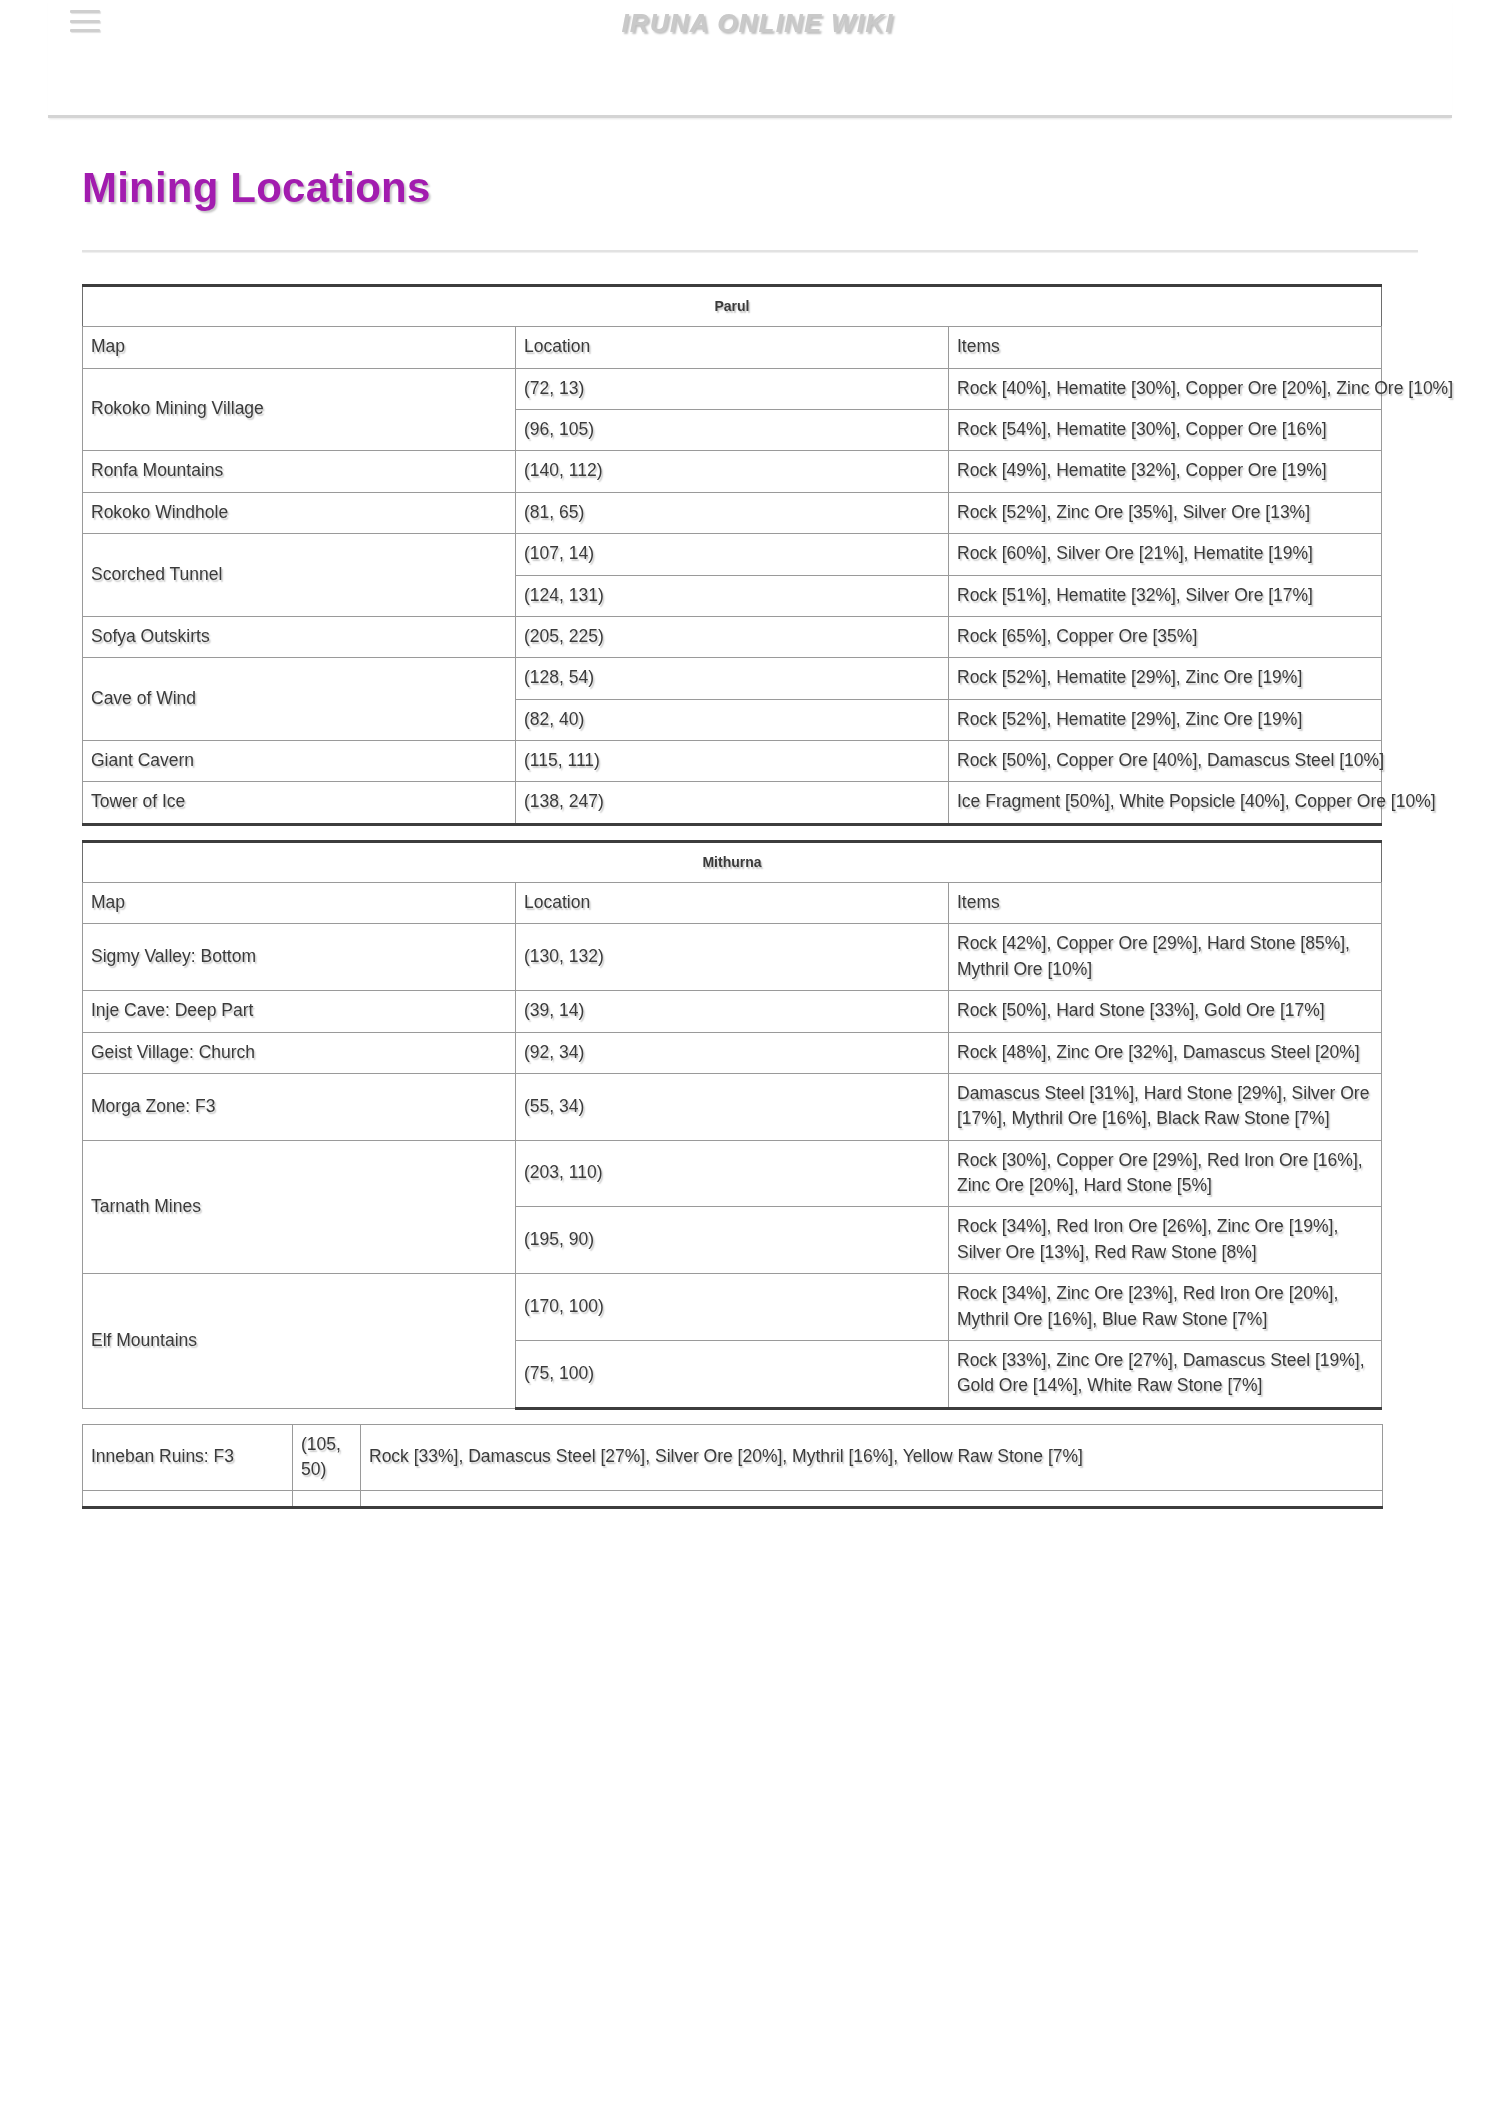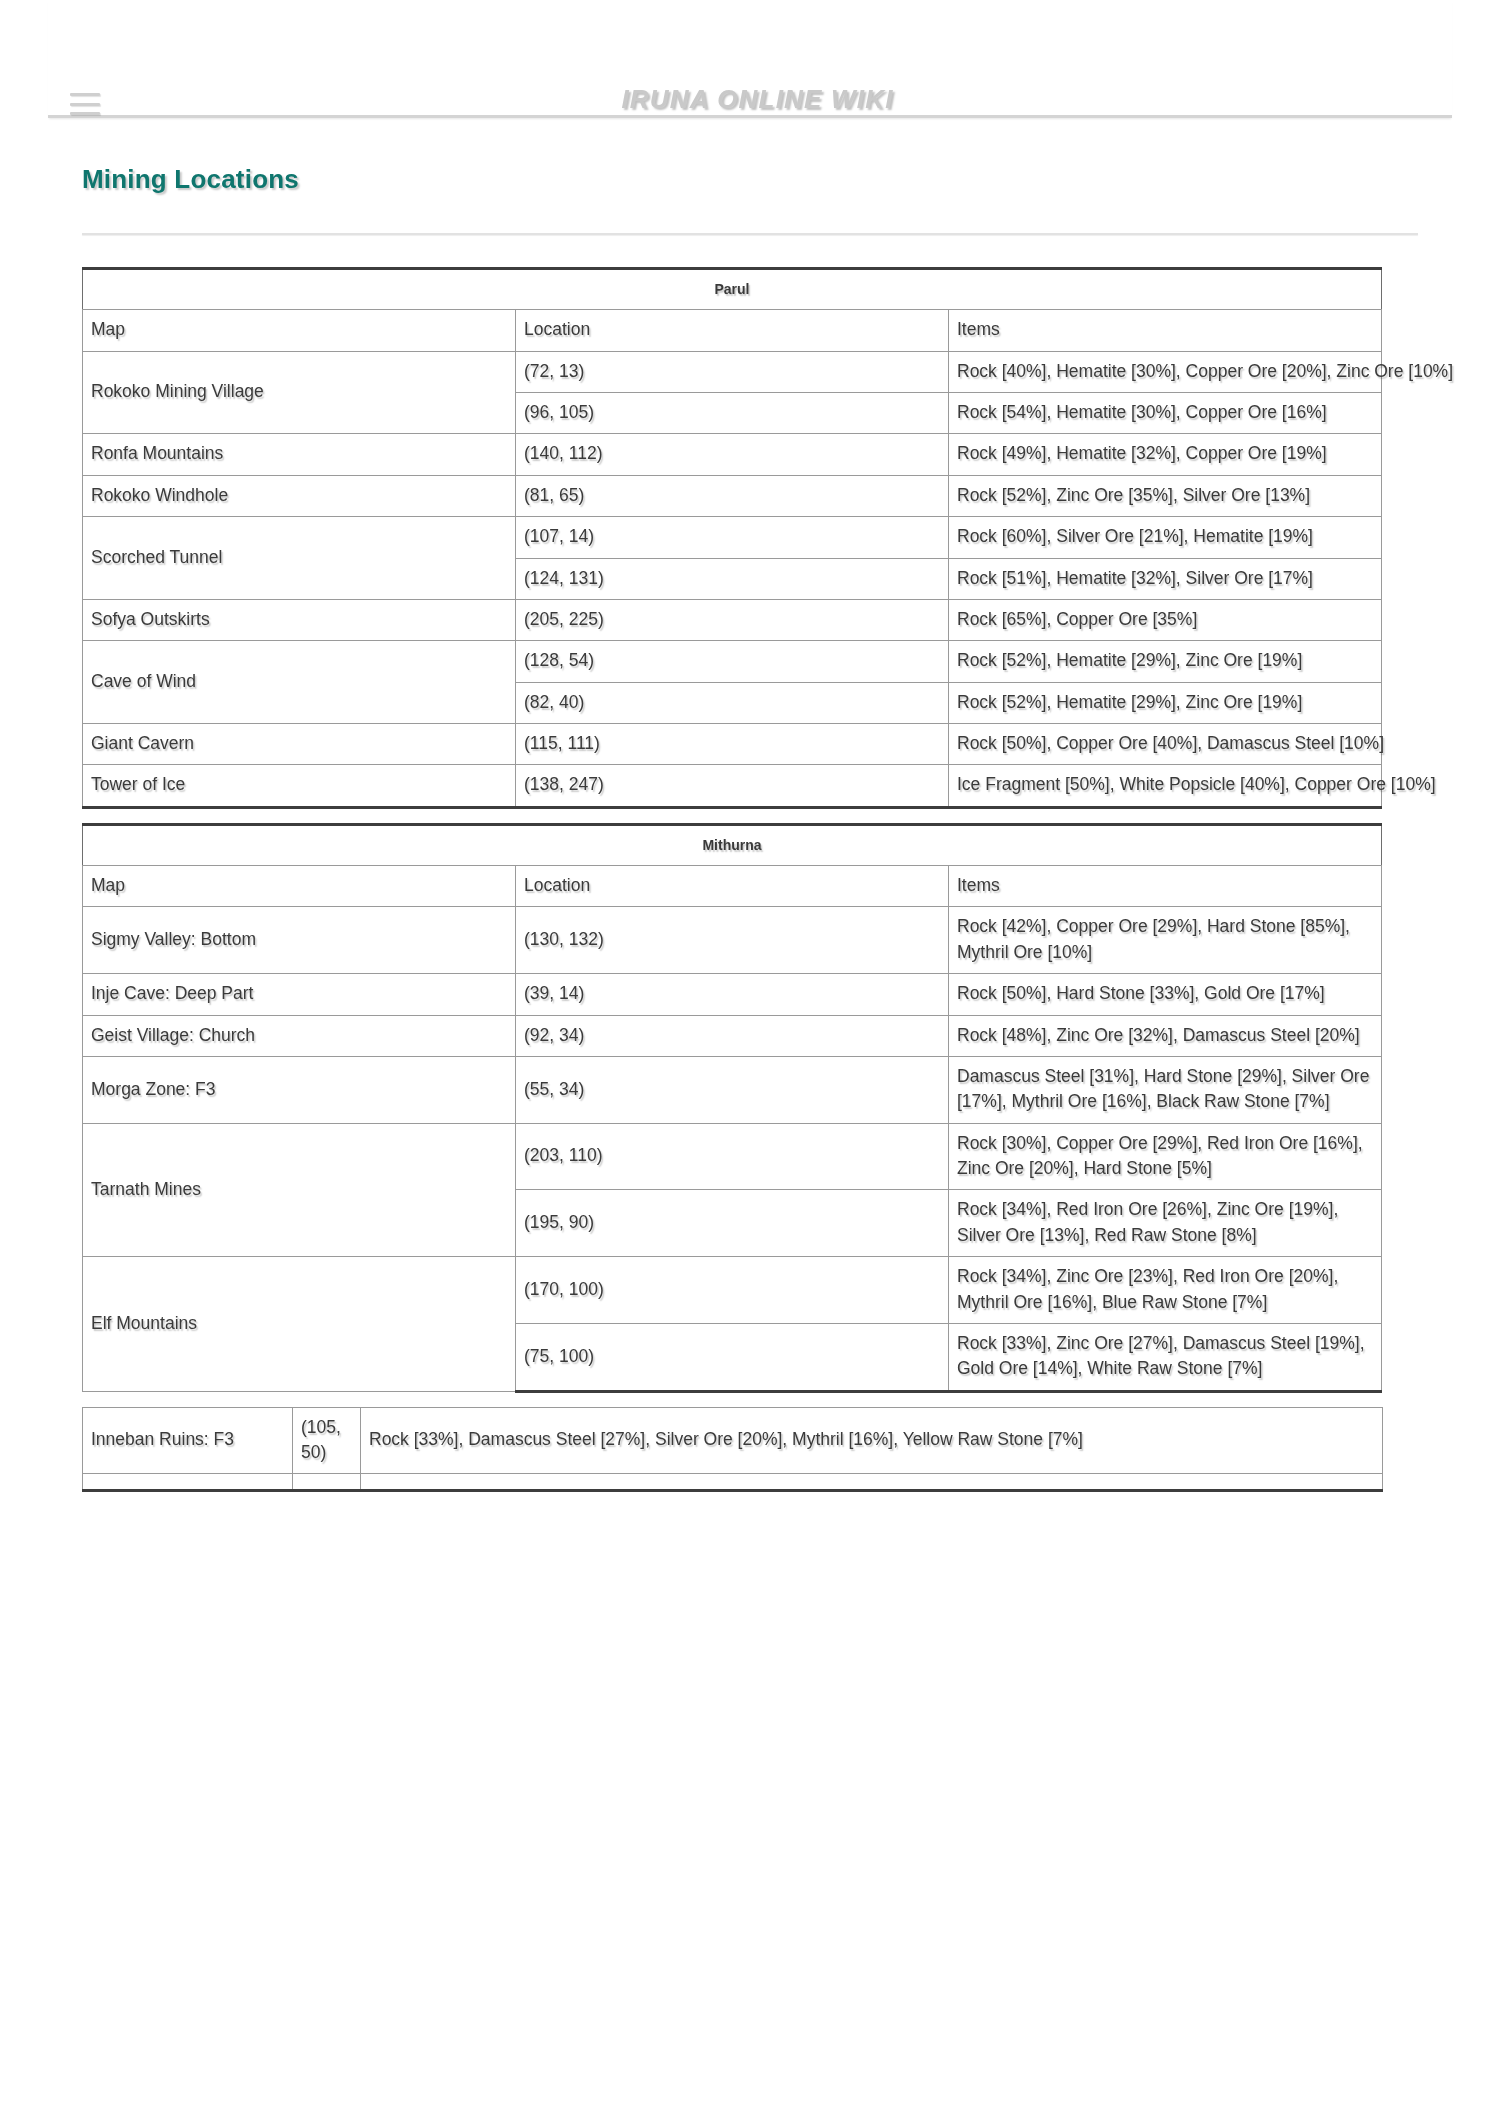--- a/index.html
+++ b/index.html
@@ -13,21 +13,21 @@
     height: 2120px;
     overflow: hidden;
     position: relative;
   }
 
   
   .topbar {
     position: relative;
     height: 118px;
     display: flex;
-    align-items: flex-end;
+    align-items: flex-start;
     border-bottom: 3px solid #d4d4d4;
     box-shadow: 0 2px 2px -1px rgba(0,0,0,0.10);
     margin: 0 48px;
   }
   .hamburger-wrap {
     width: 73px;
     display: flex;
     align-items: center;
     justify-content: center;
     padding-top: 10px;
@@ -69,23 +69,23 @@
     color: #c9c9c9;
     text-shadow: 2px 2px 2px rgba(0,0,0,0.25);
     white-space: nowrap;
   }
 
   
   .content {
     padding: 0 48px;
   }
   .page-title {
-    font-size: 26px;
+    font-size: 42px;
     font-weight: bold;
-    color: #0f766e;
+    color: #a21caf;
     text-shadow: 2px 2px 2px rgba(0,0,0,0.22);
     margin: 46px 0 0 34px;
     letter-spacing: 0.2px;
   }
   .hr {
     margin: 38px 34px 0 34px;
     height: 2px;
     background: #e2e2e2;
     box-shadow: 0 1px 1px rgba(0,0,0,0.07);
   }

